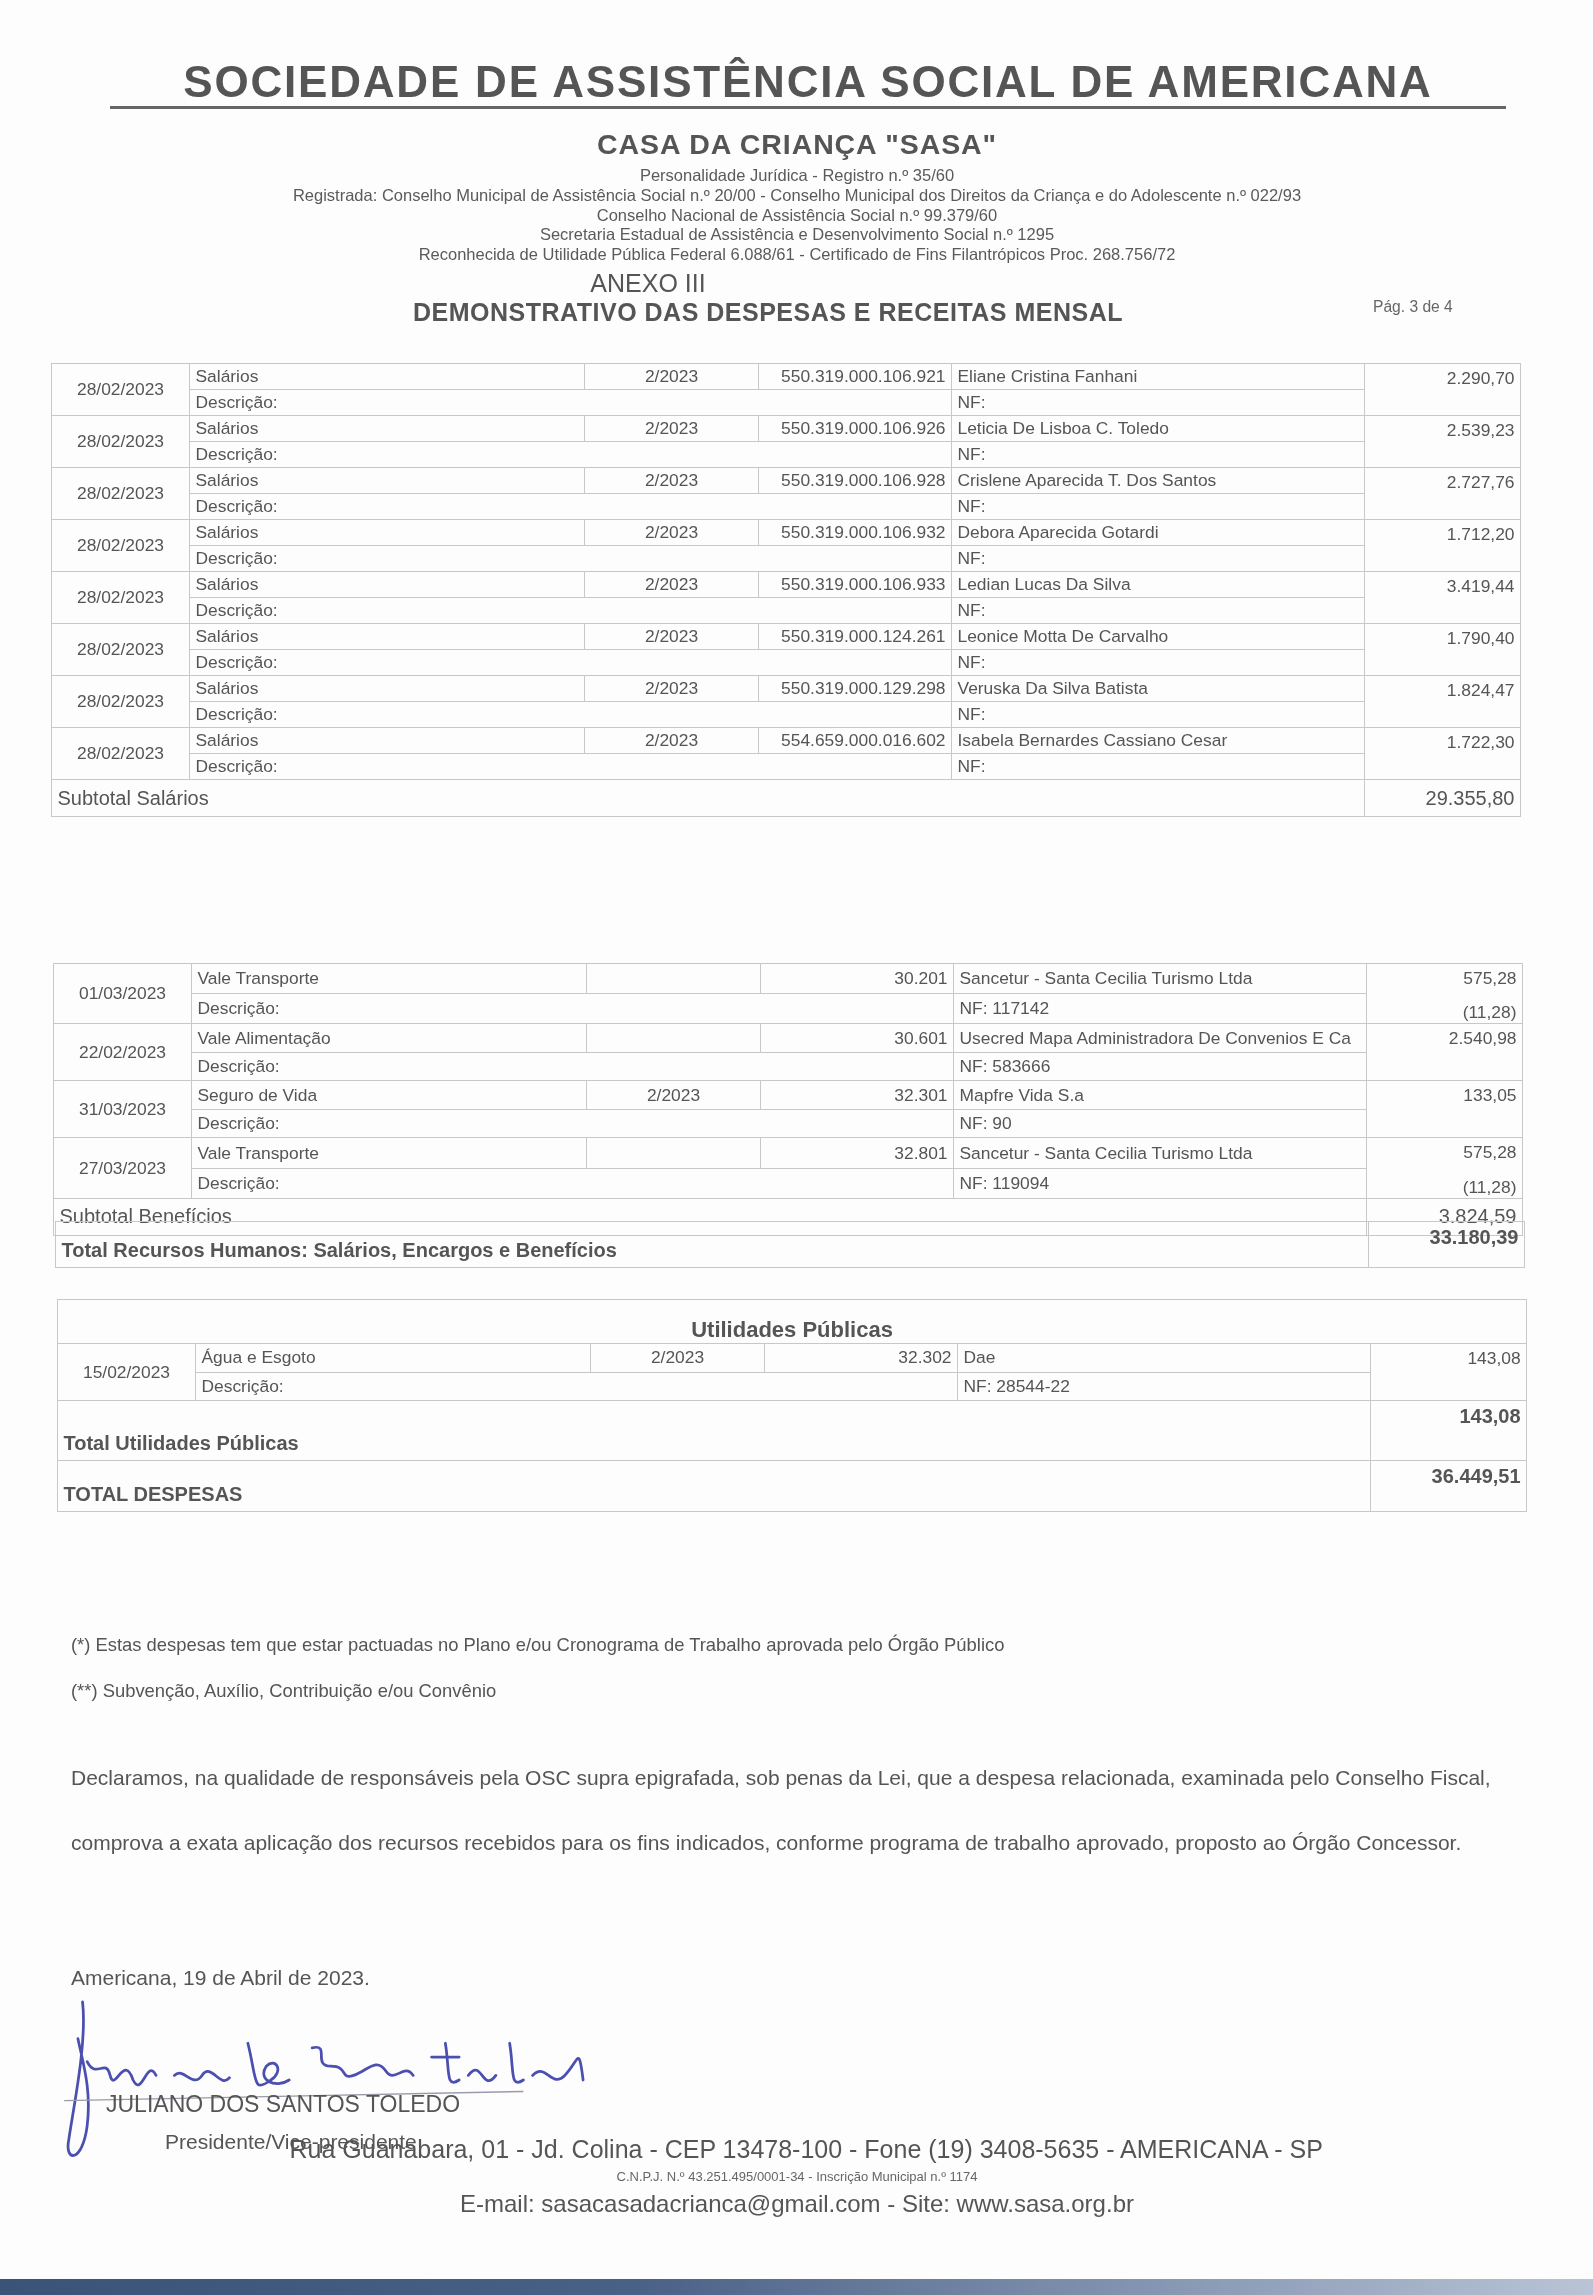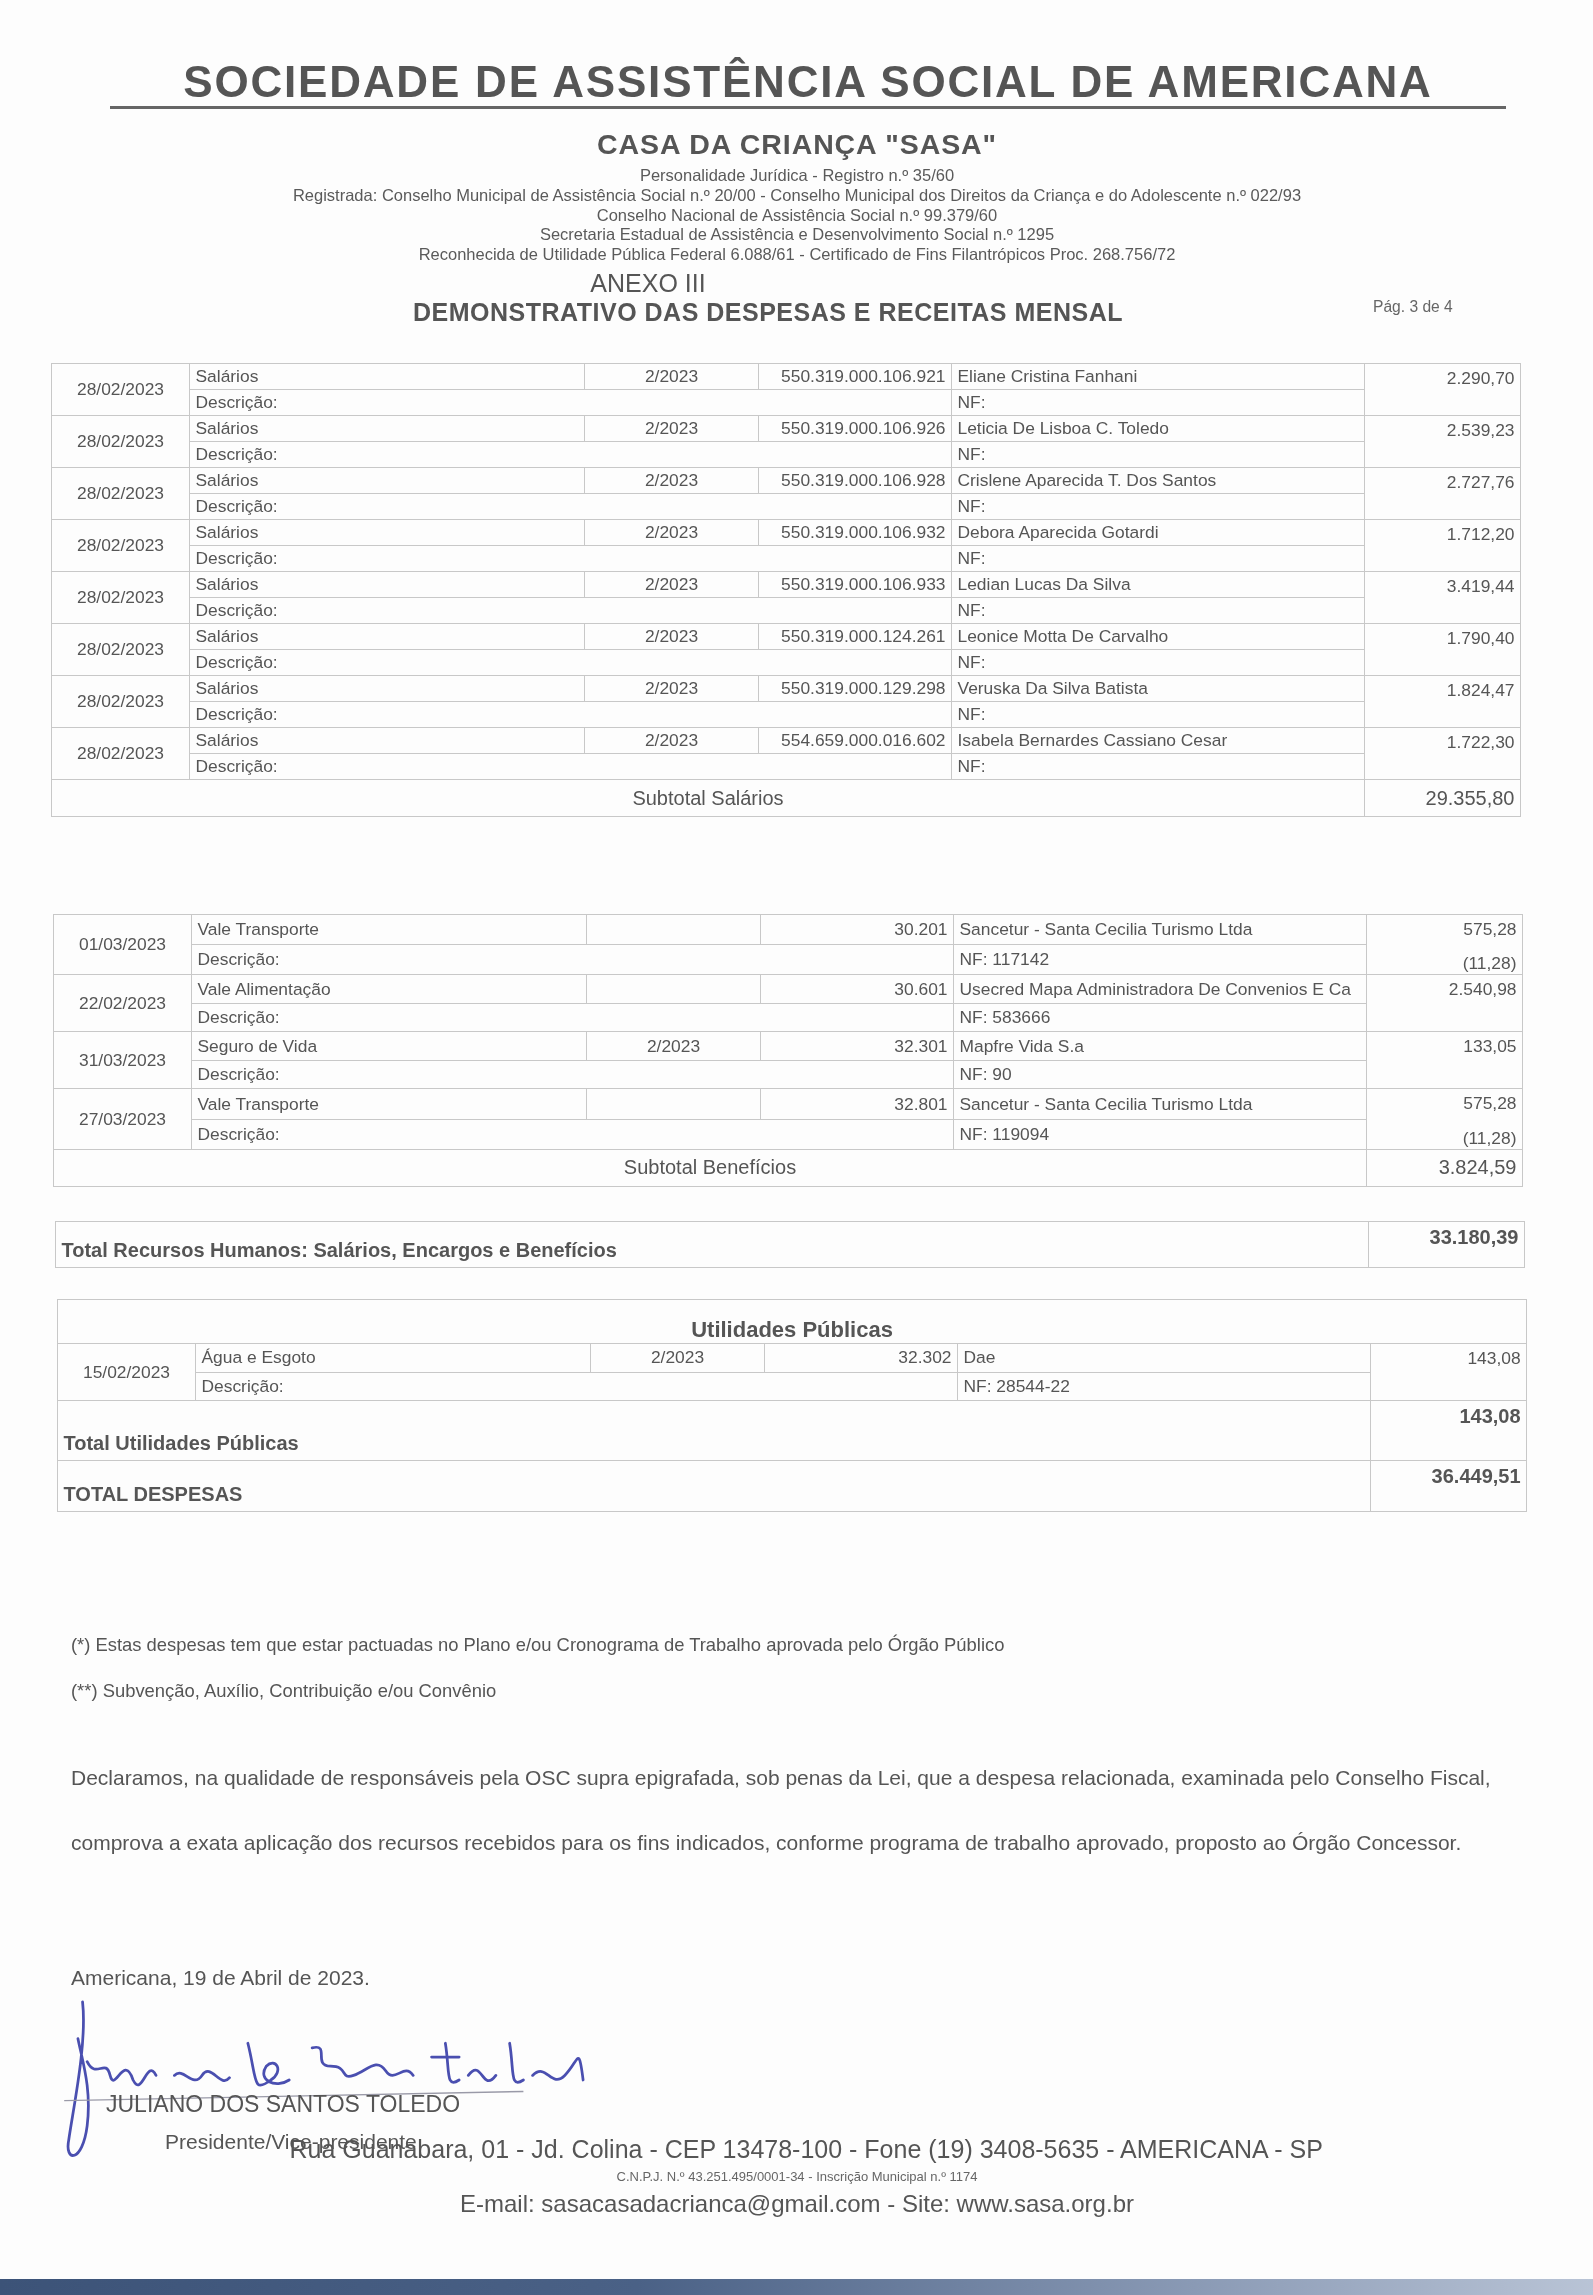--- a/index.html
+++ b/index.html
@@ -21,21 +21,21 @@
   .page-no { left: 1373px; top: 298px; font-size:15.6px; color:#666; }
 
   table.grid { position:absolute; border-collapse:collapse; table-layout:fixed; }
   table.grid td { border: 1.4px solid #c8c8c8; padding: 0 5.5px; font-size:17.4px; color:#555; vertical-align:middle; white-space:nowrap; overflow:hidden; }
   .c-date { text-align:center; }
   .c-num { text-align:right; }
   .c-center { text-align:center; }
   .val { text-align:right; vertical-align:top !important; padding-top:3.7px !important; }
   .neg { }
   .noborder { border:none !important; }
-  .subtotal-label { text-align:center; font-size:20px !important; }
+  .subtotal-label { text-align:left; font-size:20px !important; }
   .subtotal-val { text-align:right; font-size:20px !important; }
   .bold { font-weight:bold; font-size:20px !important; }
   .section-head { text-align:center; font-weight:bold; font-size:22px !important; }
 
   .footnote { left:71px; font-size:18.4px; color:#555; }
   .declaration { left:71px; top:1745px; width:1446px; font-size:21px; line-height:65px; color:#555; }
   .place-date { left:71px; top:1959px; font-size:21px; color:#555;margin-top:7px; }
   .signature { left:55px; top:1988px; width:597px; height:184px; }
   .signer-name { left:106px; top:2091px; font-size:23px; color:#555; }
   .signer-role { left:165px; top:2130px; font-size:21px; color:#555; }
@@ -191,21 +191,21 @@
       </tr>
     </tbody>
   <tbody>
       <tr style="height:37px">
     <td colspan="5" class="subtotal-label noborder" style="border-left:1.4px solid #c8c8c8 !important; border-bottom:1.4px solid #c8c8c8 !important;">Subtotal Salários</td>
     <td class="subtotal-val">29.355,80</td>
   </tr>
 </tbody>
   </table>
 
-<table class="grid" style="left:53px; top:914px; width:1469px;">
+<table class="grid" style="left:53px; top:963px; width:1469px;">
   <colgroup>
     <col style="width:138px">
       <col style="width:395px">
       <col style="width:174px">
       <col style="width:193px">
       <col style="width:413px">
       <col style="width:156px">
   </colgroup>
   <tbody id="ben-body">
       <tr style="height: 28.5px;">

